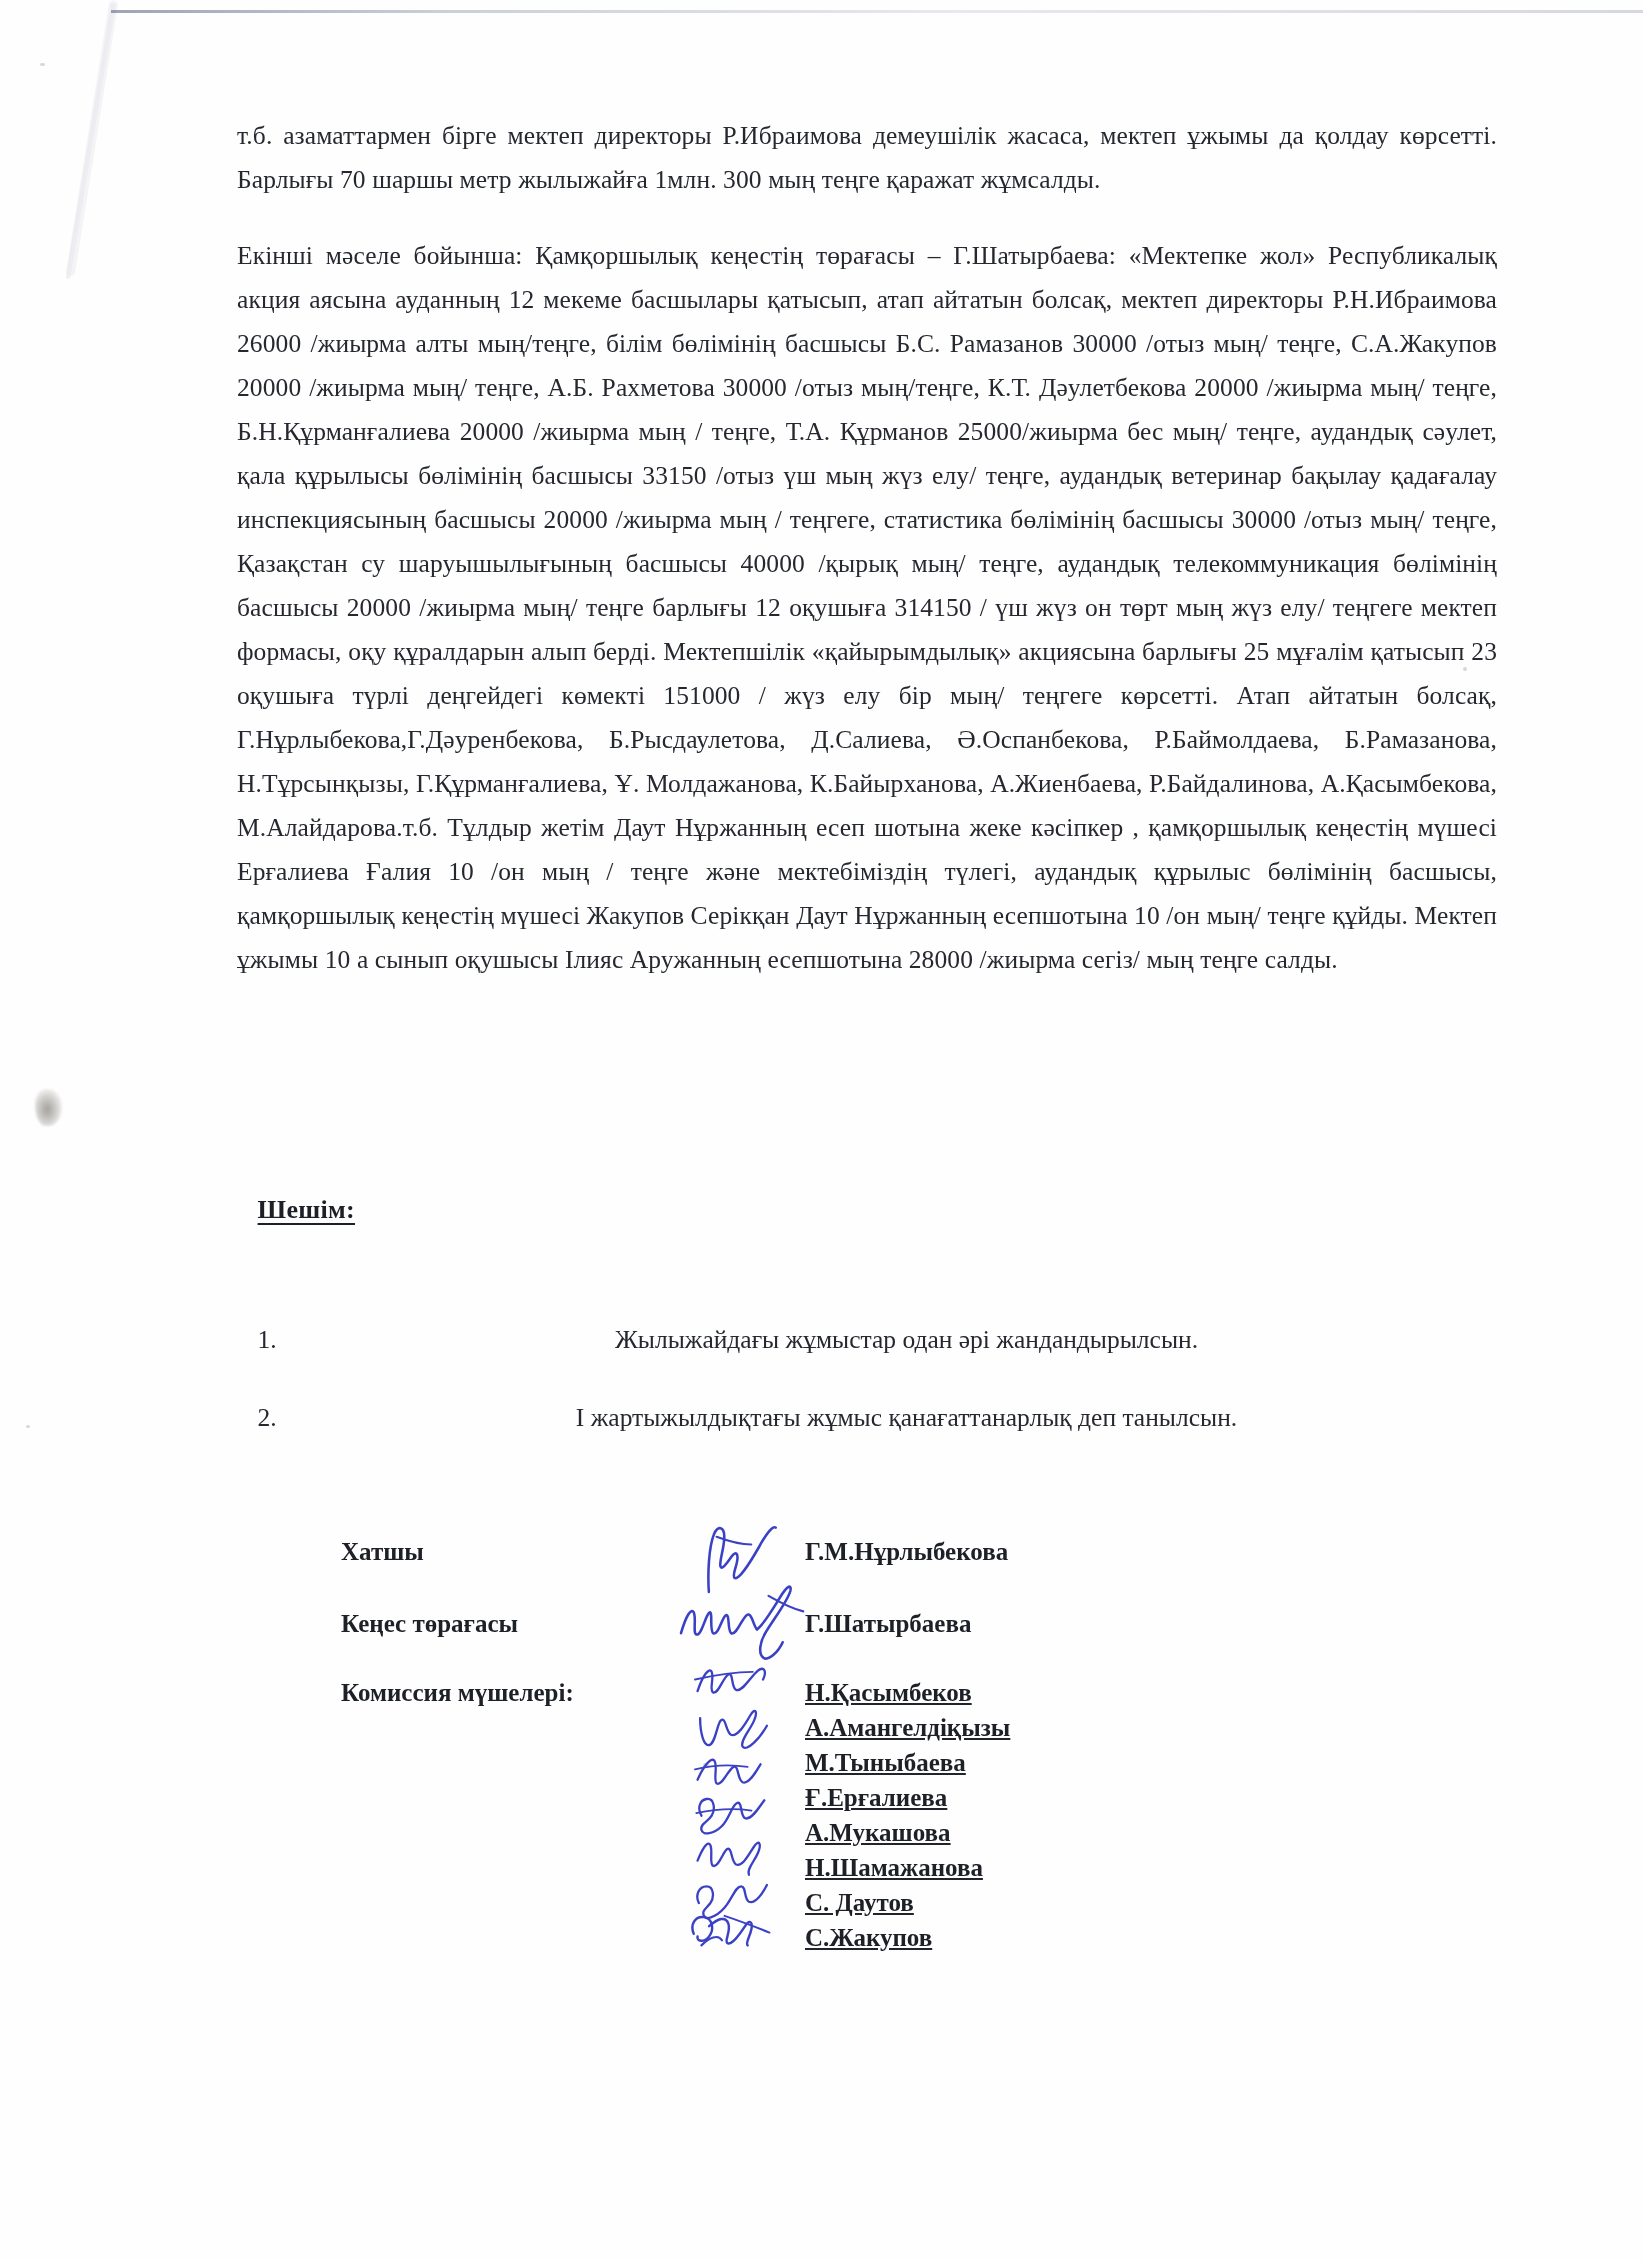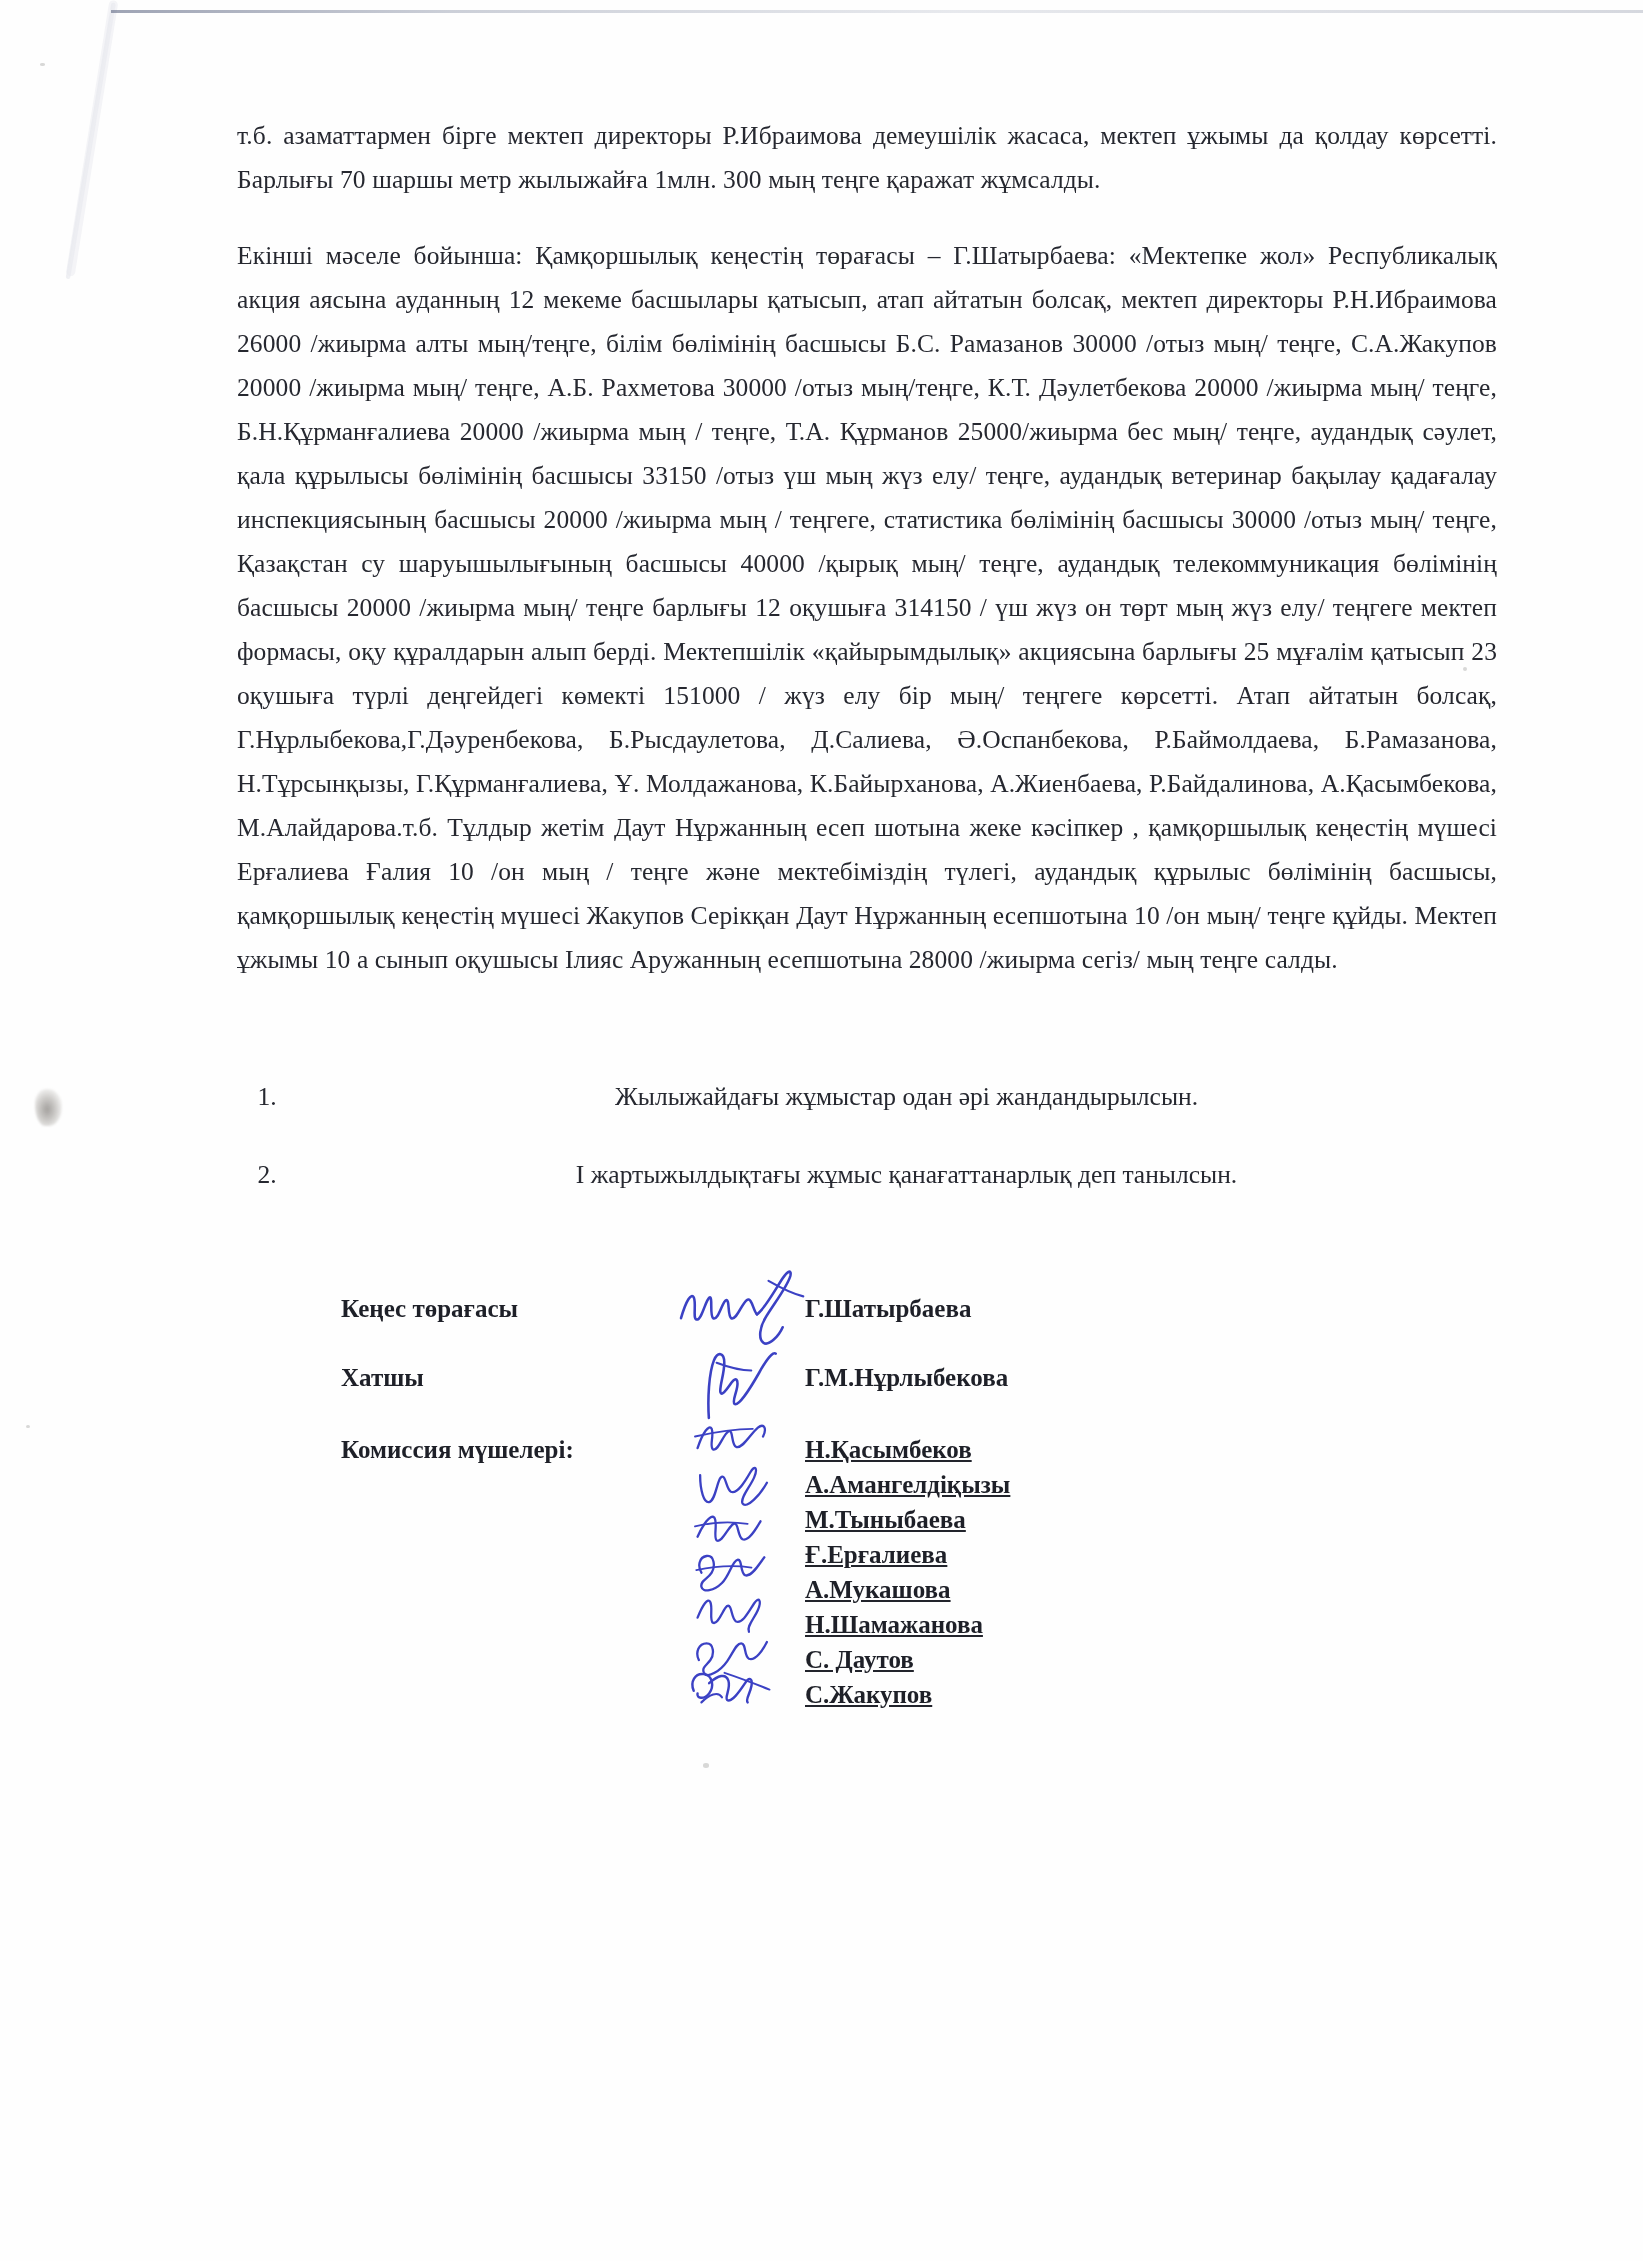--- a/index.html
+++ b/index.html
@@ -226,61 +226,62 @@
   <div class="scan-speck" style="left:1463px;top:667px;width:3.9px;height:3.9px;"></div>
   <div class="scan-speck" style="left:26px;top:1425px;width:3.9px;height:3.2px;"></div>
   <div class="scan-speck" style="left:703px;top:1763px;width:5.8px;height:4.5px;"></div>
 
   <div class="content">
 
     <p class="body-par par-lead">т.б. азаматтармен бірге мектеп директоры Р.Ибраимова демеушілік жасаса, мектеп ұжымы да қолдау көрсетті. Барлығы 70 шаршы метр жылыжайға 1млн. 300 мың теңге қаражат жұмсалды.</p>
 
     <p class="body-par par-main">Екінші мәселе бойынша: Қамқоршылық кеңестің төрағасы – Г.Шатырбаева: «Мектепке жол» Республикалық акция аясына ауданның 12 мекеме басшылары қатысып, атап айтатын болсақ, мектеп директоры Р.Н.Ибраимова 26000 /жиырма алты мың/теңге, білім бөлімінің басшысы Б.С. Рамазанов 30000 /отыз мың/ теңге, С.А.Жакупов 20000 /жиырма мың/ теңге, А.Б. Рахметова 30000 /отыз мың/теңге, К.Т. Дәулетбекова 20000 /жиырма мың/ теңге, Б.Н.Құрманғалиева 20000 /жиырма мың / теңге, Т.А. Құрманов 25000/жиырма бес мың/ теңге, аудандық сәулет, қала құрылысы бөлімінің басшысы 33150 /отыз үш мың жүз елу/ теңге, аудандық ветеринар бақылау қадағалау инспекциясының басшысы 20000 /жиырма мың / теңгеге, статистика бөлімінің басшысы 30000 /отыз мың/ теңге, Қазақстан су шаруышылығының басшысы 40000 /қырық мың/ теңге, аудандық телекоммуникация бөлімінің басшысы 20000 /жиырма мың/ теңге барлығы 12 оқушыға 314150 / үш жүз он төрт мың жүз елу/ теңгеге мектеп формасы, оқу құралдарын алып берді. Мектепшілік «қайырымдылық» акциясына барлығы 25 мұғалім қатысып 23 оқушыға түрлі деңгейдегі көмекті 151000 / жүз елу бір мың/ теңгеге көрсетті. Атап айтатын болсақ, Г.Нұрлыбекова,Г.Дәуренбекова, Б.Рысдаулетова, Д.Салиева, Ә.Оспанбекова, Р.Баймолдаева, Б.Рамазанова, Н.Тұрсынқызы, Г.Құрманғалиева, Ұ. Молдажанова, К.Байырханова, А.Жиенбаева, Р.Байдалинова, А.Қасымбекова, М.Алайдарова.т.б. Тұлдыр жетім Даут Нұржанның есеп шотына жеке кәсіпкер , қамқоршылық кеңестің мүшесі Ерғалиева Ғалия 10 /он мың / теңге және мектебіміздің түлегі, аудандық құрылыс бөлімінің басшысы, қамқоршылық кеңестің мүшесі Жакупов Серікқан Даут Нұржанның есепшотына 10 /он мың/ теңге құйды. Мектеп ұжымы 10 а сынып оқушысы Ілияс Аружанның есепшотына 28000 /жиырма сегіз/ мың теңге салды.</p>
 
+    <div class="decision-head">Шешім:</div>
 
     <ol class="decision-list">
       <li>
         <span class="num">1.</span>
         <span class="txt">Жылыжайдағы жұмыстар одан әрі жандандырылсын.</span>
       </li>
       <li>
         <span class="num">2.</span>
         <span class="txt">І жартыжылдықтағы жұмыс қанағаттанарлық деп танылсын.</span>
       </li>
     </ol>
 
     <div class="signatures">
+
+      <div class="sig-row secy">
+        <div class="sig-role">Хатшы</div>
+        <div class="sig-mark">
+          <div class="ink" style="left:15.5px;top:-23px;">
+            <svg width="116" height="90" viewBox="0 0 180 140" aria-hidden="true">
+              <path d="M26 126 C 24 96, 26 56, 34 36 C 40 22, 50 24, 50 40 C 50 58, 42 78, 44 86 C 46 94, 56 78, 62 70 C 68 62, 72 66, 70 78 C 68 90, 62 100, 66 104 C 72 108, 88 84, 104 56 C 116 34, 126 22, 130 26" stroke-width="4"></path>
+              <path d="M38 40 C 54 46, 74 52, 92 52" stroke-width="3.2"></path>
+            </svg>
+          </div>
+        </div>
+        <div class="sig-name">Г.М.Нұрлыбекова</div>
+      </div>
 
       <div class="sig-row chair">
         <div class="sig-role">Кеңес төрағасы</div>
         <div class="sig-mark">
           <div class="ink" style="left:-3.9px;top:-27px;">
             <svg width="148" height="84" viewBox="0 0 230 130" aria-hidden="true">
               <path d="M14 84 C 22 56, 30 44, 34 52 C 38 62, 32 84, 38 86 C 46 88, 52 56, 58 52 C 64 48, 58 80, 64 84 C 72 88, 78 58, 84 56 C 90 54, 86 80, 92 84 C 100 88, 108 62, 116 56 C 124 50, 126 72, 132 78" stroke-width="4"></path>
               <path d="M132 78 C 144 70, 160 40, 172 22 C 180 10, 186 8, 184 18 C 180 34, 158 62, 146 82 C 136 98, 134 116, 142 122 C 150 128, 166 112, 172 98" stroke-width="4"></path>
               <path d="M150 26 C 164 34, 186 46, 204 50" stroke-width="3.4"></path>
             </svg>
           </div>
         </div>
         <div class="sig-name">Г.Шатырбаева</div>
       </div>
 
-      <div class="sig-row secy">
-        <div class="sig-role">Хатшы</div>
-        <div class="sig-mark">
-          <div class="ink" style="left:15.5px;top:-23px;">
-            <svg width="116" height="90" viewBox="0 0 180 140" aria-hidden="true">
-              <path d="M26 126 C 24 96, 26 56, 34 36 C 40 22, 50 24, 50 40 C 50 58, 42 78, 44 86 C 46 94, 56 78, 62 70 C 68 62, 72 66, 70 78 C 68 90, 62 100, 66 104 C 72 108, 88 84, 104 56 C 116 34, 126 22, 130 26" stroke-width="4"></path>
-              <path d="M38 40 C 54 46, 74 52, 92 52" stroke-width="3.2"></path>
-            </svg>
-          </div>
-        </div>
-        <div class="sig-name">Г.М.Нұрлыбекова</div>
-      </div>
-
       <div class="members-block">
         <div class="members-label">Комиссия мүшелері:</div>
 
         <div class="members-marks">
           <div class="ink" style="left:10.3px;top:-32px;">
             <svg width="122" height="303" viewBox="0 0 190 470" aria-hidden="true">
 
               <path d="M18 74 C 26 50, 36 36, 40 44 C 44 54, 36 72, 42 76 C 50 80, 58 52, 66 48 C 74 44, 70 68, 78 72 C 88 76, 100 52, 112 42 C 122 34, 126 44, 120 56" stroke-width="3.6"></path>
               <path d="M14 56 C 40 50, 74 44, 104 44" stroke-width="3"></path>
 

